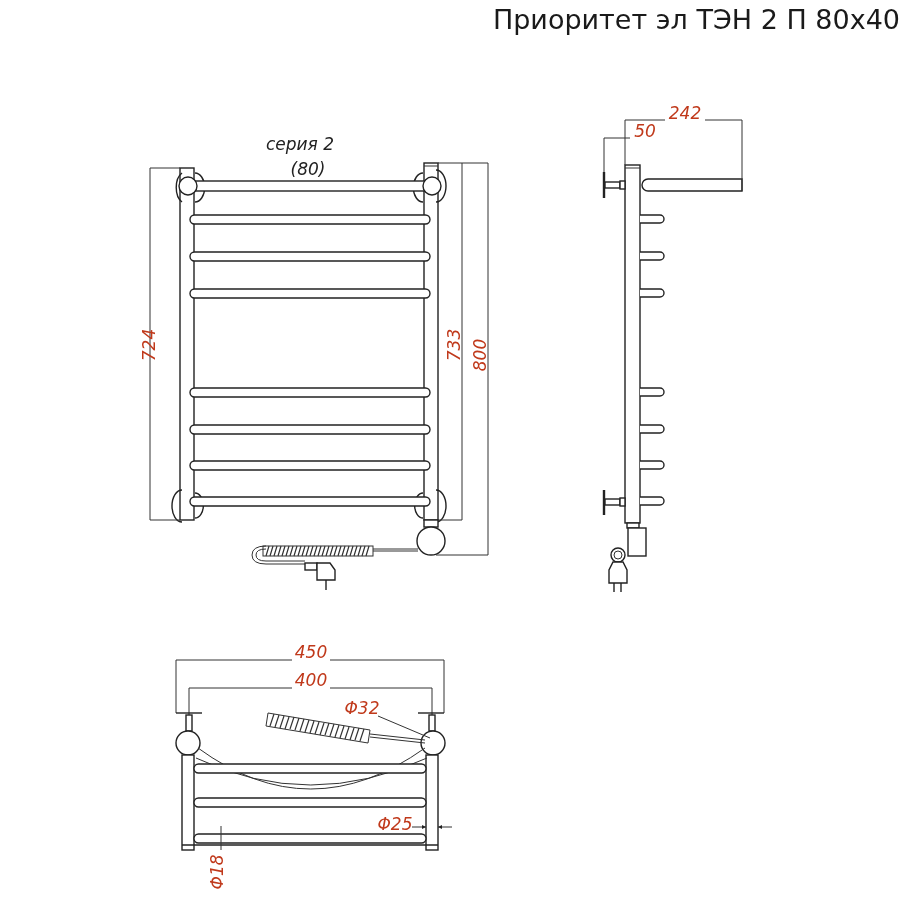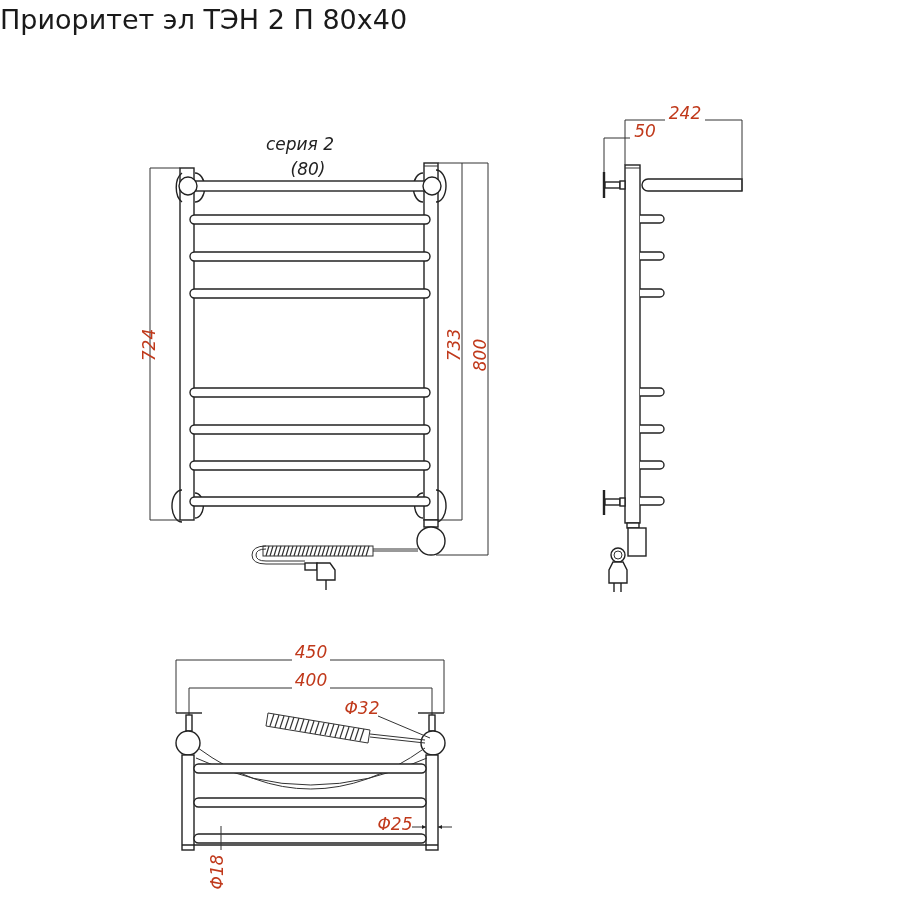--- a/index.html
+++ b/index.html
@@ -1,17 +1,17 @@
 <!DOCTYPE html>
 <html><head>
   <meta charset="utf-8">
   <style>
     html, body { margin: 0; padding: 0; background: #ffffff; }
     body { width: 900px; height: 900px; position: relative; overflow: hidden; font-family: "Liberation Sans", "DejaVu Sans", sans-serif; }
-    .title { position: absolute; left: 0; top: 4px; width: 900px; text-align: left; font-size: 27px; color: #1a1a1a; font-family: "DejaVu Sans", "Liberation Sans", sans-serif; letter-spacing: 0px; }
+    .title { position: absolute; left: 0; top: 4px; width: 900px; text-align: right; font-size: 27px; color: #1a1a1a; font-family: "DejaVu Sans", "Liberation Sans", sans-serif; letter-spacing: 0px; }
     svg.drawing { position: absolute; left: 0; top: 0; }
     .dim { fill: #c0391b; font-family: "DejaVu Sans", "Liberation Sans", sans-serif; font-style: italic; font-size: 17px; }
     .lbl { fill: #222; font-family: "DejaVu Sans", "Liberation Sans", sans-serif; font-style: italic; font-size: 17px; }
     .ln { stroke: #222; stroke-width: 1.4; fill: none; }
     .lnt { stroke: #333; stroke-width: 1; fill: none; }
     .fillw { fill: #fff; stroke: #222; stroke-width: 1.4; }
     .coil { stroke: #333; stroke-width: 1.2; }
   </style>
 </head>
 <body>

